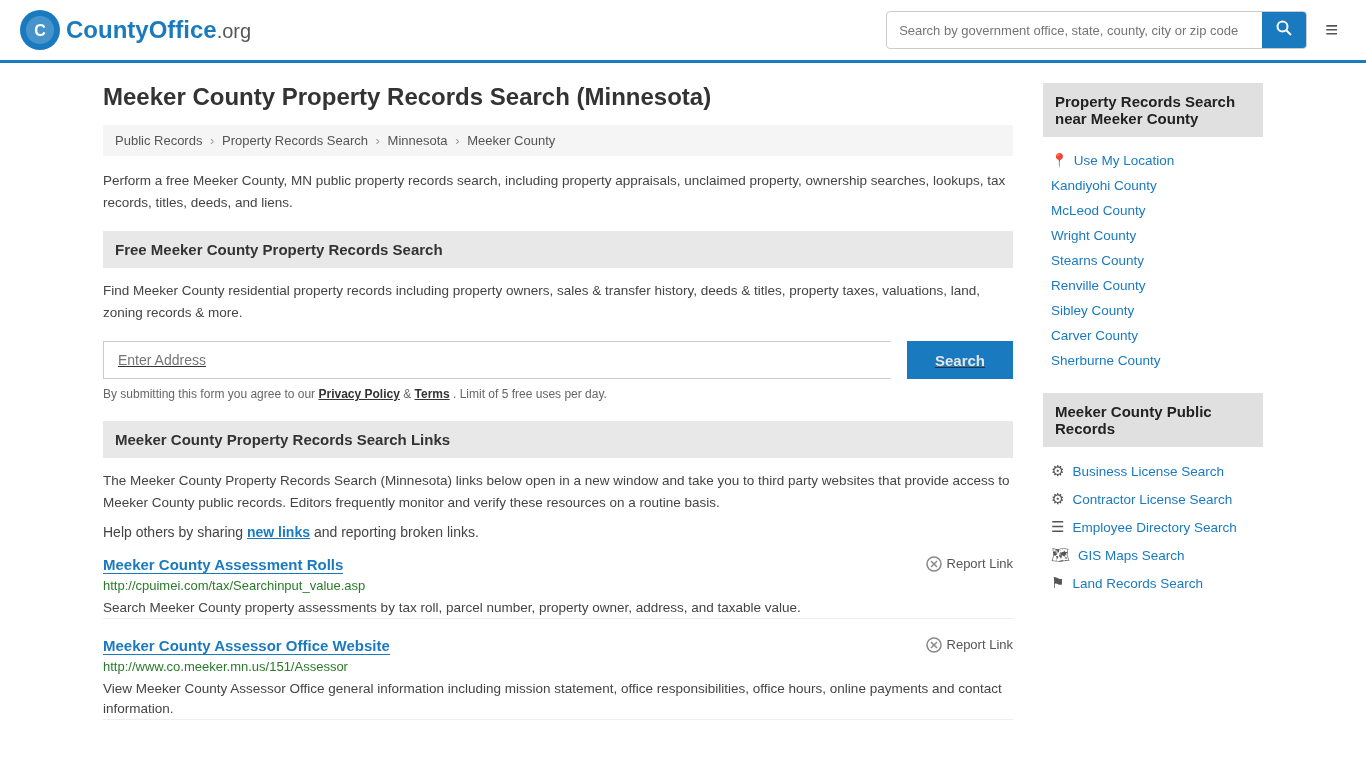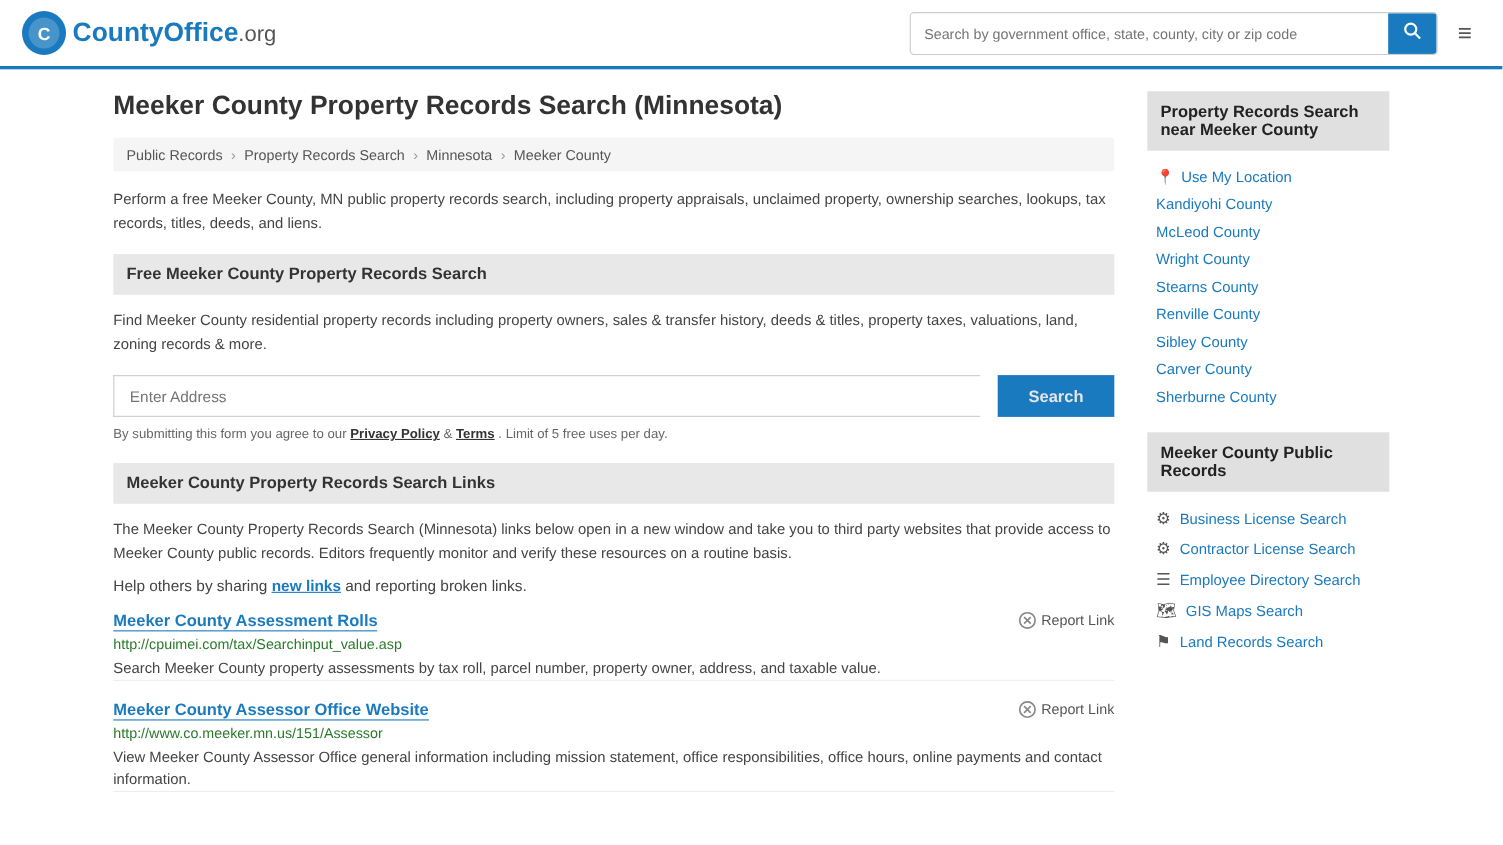--- a/index.html
+++ b/index.html
@@ -27,21 +27,21 @@
       display: flex;
       align-items: center;
       gap: 10px;
     }
     .search-bar {
       display: flex;
       align-items: center;
       border: 1px solid #ccc;
       border-radius: 4px;
       overflow: hidden;
-      width: 480px;
+      width: 421px;
     }
     .search-bar input {
       border: none;
       outline: none;
       padding: 8px 12px;
       font-size: 13px;
       flex: 1;
       color: #888;
     }
     .search-bar button {
@@ -114,20 +114,21 @@
       font-weight: bold;
       color: #333;
       margin-bottom: 12px;
     }
 
     
     .address-search {
       display: flex;
       gap: 16px;
       margin-bottom: 8px;
+      text-decoration: underline;
     }
     .address-search input {
       flex: 1;
       border: 1px solid #ccc;
       border-right: none;
       padding: 10px 14px;
       font-size: 14px;
       outline: none;
       color: #aaa;
     }

